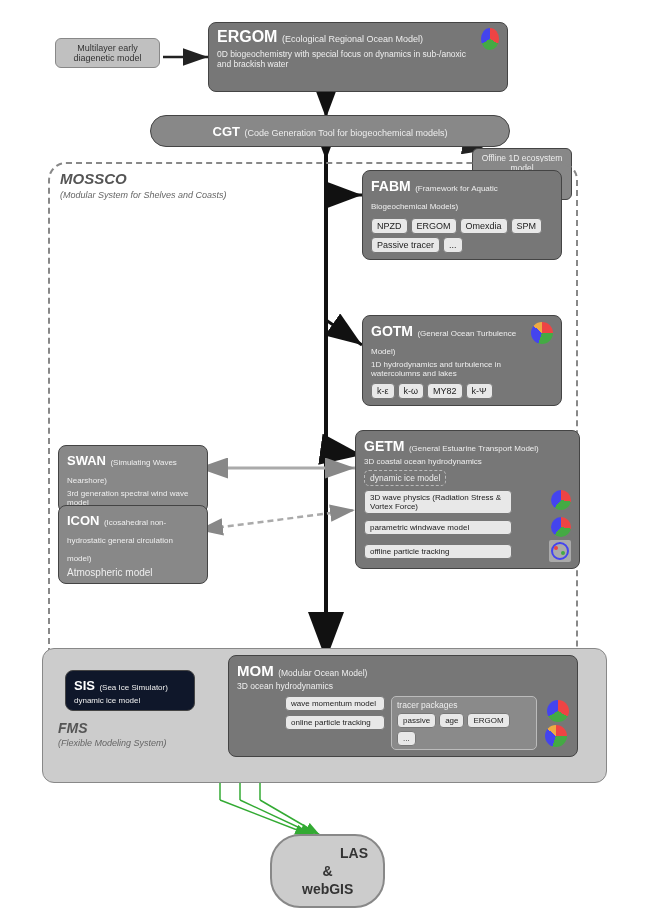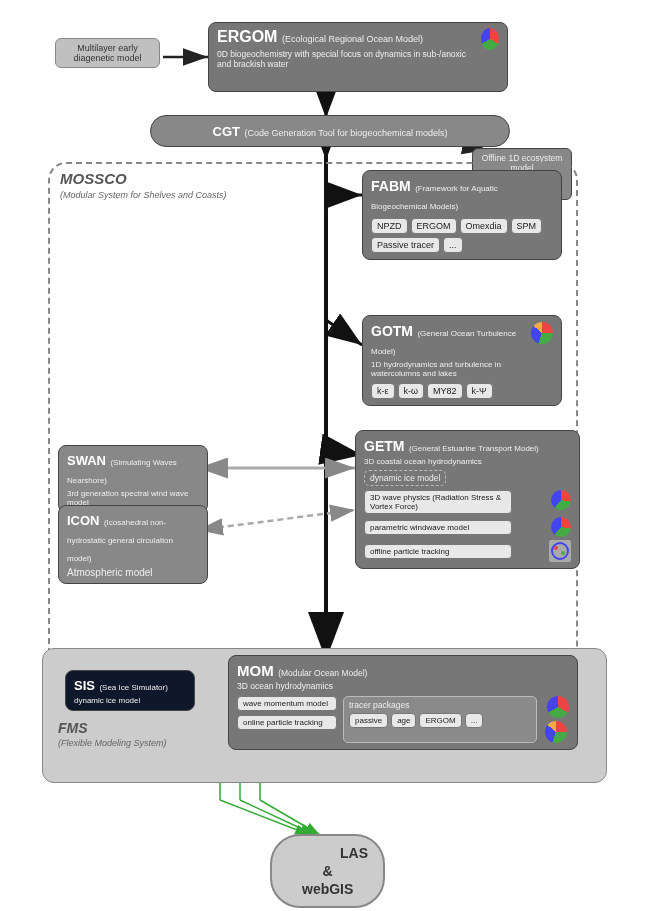--- a/index.html
+++ b/index.html
@@ -248,21 +248,21 @@
   </div>
 
   <div style="position:absolute; left:228px; top:655px; background:#777; border:1.5px solid #444; border-radius:8px; padding:6px 8px; width:350px;">
     <div>
       <span style="font-size:15px; font-weight:bold; color:#fff;">MOM</span>
       <span style="font-size:8.5px; color:#eee;"> (Modular Ocean Model)</span>
     </div>
     <div style="font-size:8.5px; color:#eee; margin-top:1px;">3D ocean hydrodynamics</div>
     <div style="display:flex; gap:6px; margin-top:5px; align-items:stretch;">
 
-      <div style="display:flex; flex-direction:column; gap:4px; width:100px;">
+      <div style="display:flex; flex-direction:column; gap:4px; width:100px;margin-left:48px;">
         <span class="box-white" style="font-size:8px; display:block;">wave momentum model</span>
         <span class="box-white" style="font-size:8px; display:block;">online particle tracking</span>
       </div>
 
       <div style="flex:1; border:1px solid #bbb; border-radius:5px; padding:3px 5px; background:#8a8a8a;">
         <div style="font-size:8.5px; color:#eee; margin-bottom:3px;">tracer packages</div>
         <div style="display:flex; gap:3px; flex-wrap:wrap;">
           <span class="box-white" style="font-size:8px;">passive</span>
           <span class="box-white" style="font-size:8px;">age</span>
           <span class="box-white" style="font-size:8px;">ERGOM</span>

